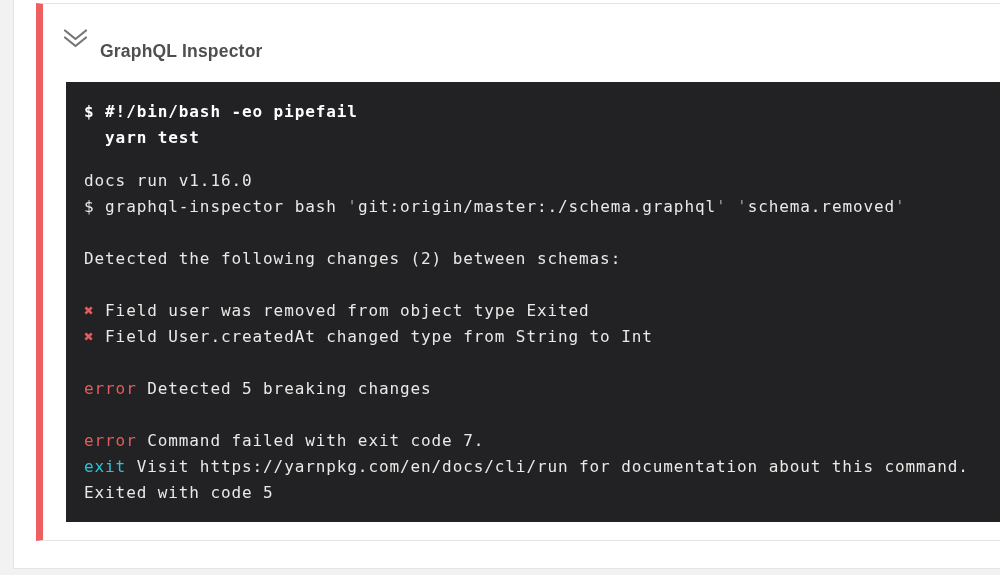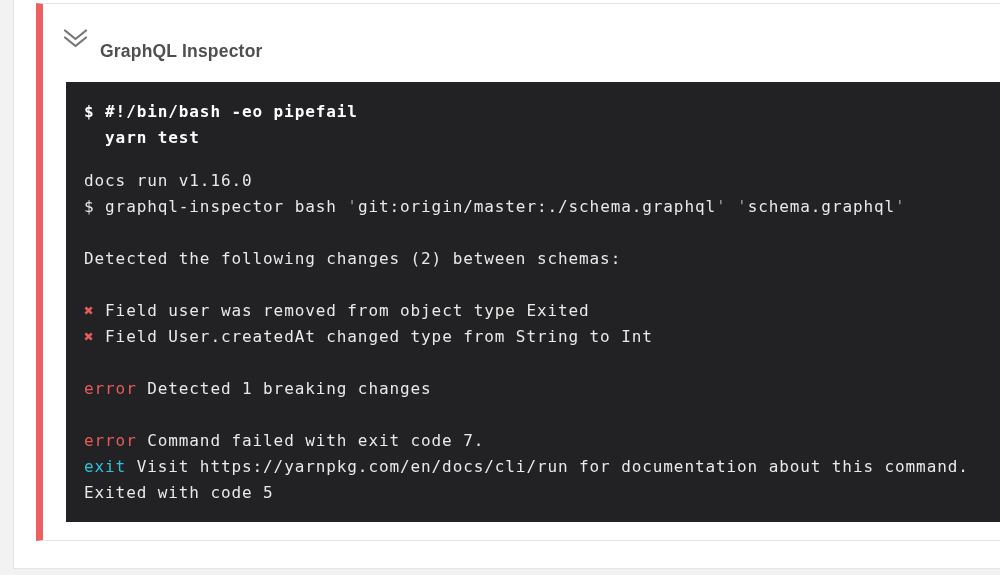--- a/index.html
+++ b/index.html
@@ -66,28 +66,28 @@
 
     <span class="card-title">GraphQL Inspector</span>
 
     <div class="terminal">
       <div class="cmd" id="cmd-block">
           <div class="tline">$ #!/bin/bash -eo pipefail</div>
           <div class="tline">  yarn test</div>
         </div>
       <div class="out" id="out-block">
           <div class="tline"><span class="c-plain">docs run v1.16.0</span></div>
-          <div class="tline"><span class="c-plain">$ graphql-inspector bash </span><span class="c-muted">'</span><span class="c-plain">git:origin/master:./schema.graphql</span><span class="c-muted">'</span><span class="c-plain"> </span><span class="c-muted">'</span><span class="c-plain">schema.graphql</span><span class="c-muted">'</span></div>
+          <div class="tline"><span class="c-plain">$ graphql-inspector bash </span><span class="c-muted">'</span><span class="c-plain">git:origin/master:./schema.graphql</span><span class="c-muted">'</span><span class="c-plain"> </span><span class="c-muted">'</span><span class="c-plain">schema.removed</span><span class="c-muted">'</span></div>
           <div class="tline"></div>
           <div class="tline"><span class="c-plain">Detected the following changes (2) between schemas:</span></div>
           <div class="tline"></div>
           <div class="tline"><span class="c-error">✖</span><span class="c-plain"> Field user was removed from object type Exited</span></div>
           <div class="tline"><span class="c-error">✖</span><span class="c-plain"> Field User.createdAt changed type from String to Int</span></div>
           <div class="tline"></div>
-          <div class="tline"><span class="c-error">error</span><span class="c-plain"> Detected 1 breaking changes</span></div>
+          <div class="tline"><span class="c-error">error</span><span class="c-plain"> Detected 5 breaking changes</span></div>
           <div class="tline"></div>
           <div class="tline"><span class="c-error">error</span><span class="c-plain"> Command failed with exit code 7.</span></div>
           <div class="tline"><span class="c-info">exit</span><span class="c-plain"> Visit https://yarnpkg.com/en/docs/cli/run for documentation about this command.</span></div>
           <div class="tline"><span class="c-plain">Exited with code 5</span></div>
         </div>
     </div>
 
   </div>
 </div>
 

